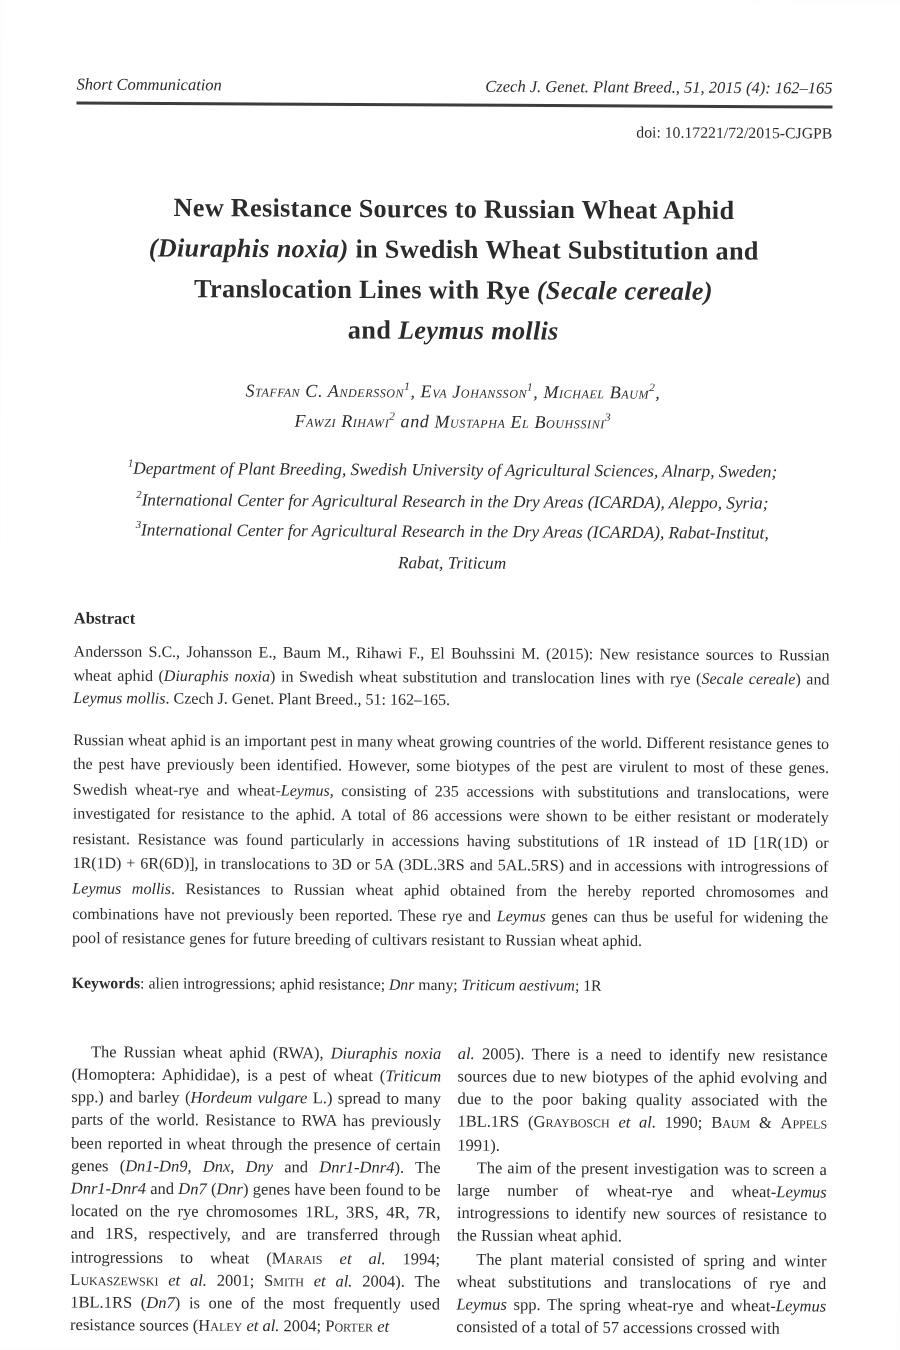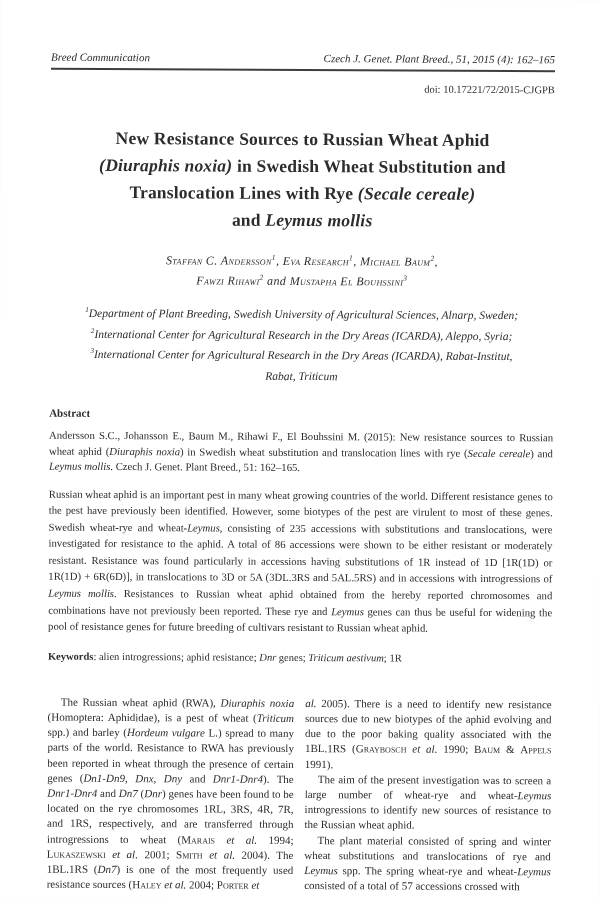--- a/index.html
+++ b/index.html
@@ -47,52 +47,52 @@
   .col{width:247px;font-size:11px;line-height:15.2px;text-align:justify;}
   .col p{margin:0;text-indent:13px;}
   .col p.no-indent{text-indent:0;}
 </style>
 </head>
 <body>
 
 <div class="sheet">
 
   <div class="hdr-row">
-    <span>Breed Communication</span>
+    <span>Short Communication</span>
     <span>Czech J. Genet. Plant Breed., 51, 2015 (4): 162–165</span>
   </div>
   <hr class="rule">
   <div class="doi">doi: 10.17221/72/2015-CJGPB</div>
 
   <div class="title">
 
   <span class="line"><span class="f-b">New Resistance Sources to Russian Wheat Aphid</span></span>
       <span class="line"><span class="f-i">(Diuraphis noxia)</span><span class="f-b"> in Swedish Wheat Substitution and</span></span>
       <span class="line"><span class="f-b">Translocation Lines with Rye </span><span class="f-i">(Secale cereale)</span></span>
       <span class="line"><span class="f-b">and </span><span class="f-i">Leymus mollis</span></span>
     </div>
 
   <div class="authors">
 
-  <span class="line"><span class="f-i f-sc">Staffan C. Andersson</span><span class="f-sup f-i">1</span><span class="f-i">, </span><span class="f-i f-sc">Eva Research</span><span class="f-sup f-i">1</span><span class="f-i">, </span><span class="f-i f-sc">Michael Baum</span><span class="f-sup f-i">2</span><span class="f-i">,</span></span>
+  <span class="line"><span class="f-i f-sc">Staffan C. Andersson</span><span class="f-sup f-i">1</span><span class="f-i">, </span><span class="f-i f-sc">Eva Johansson</span><span class="f-sup f-i">1</span><span class="f-i">, </span><span class="f-i f-sc">Michael Baum</span><span class="f-sup f-i">2</span><span class="f-i">,</span></span>
       <span class="line"><span class="f-i f-sc">Fawzi Rihawi</span><span class="f-sup f-i">2</span><span class="f-i"> and </span><span class="f-i f-sc">Mustapha El Bouhssini</span><span class="f-sup f-i">3</span></span>
     </div>
 
   <div class="affils">
 
   <span class="line"><span class="f-sup">1</span><span>Department of Plant Breeding, Swedish University of Agricultural Sciences, Alnarp, Sweden;</span></span>
       <span class="line"><span class="f-sup">2</span><span>International Center for Agricultural Research in the Dry Areas (ICARDA), Aleppo, Syria;</span></span>
       <span class="line"><span class="f-sup">3</span><span>International Center for Agricultural Research in the Dry Areas (ICARDA), Rabat-Institut,</span></span>
       <span class="line"><span>Rabat, Triticum</span></span>
     </div>
 
   <div class="abs-head">Abstract</div>
   <div class="abs-cite"><span>Andersson S.C., Johansson E., Baum M., Rihawi F., El Bouhssini M. (2015): New resistance sources to Russian wheat aphid (</span><span class="f-i">Diuraphis noxia</span><span>) in Swedish wheat substitution and translocation lines with rye (</span><span class="f-i">Secale cereale</span><span>) and </span><span class="f-i">Leymus mollis</span><span>. Czech J. Genet. Plant Breed., 51: 162–165.</span></div>
   <div class="abs-body"><span>Russian wheat aphid is an important pest in many wheat growing countries of the world. Different resistance genes to the pest have previously been identified. However, some biotypes of the pest are virulent to most of these genes. Swedish wheat-rye and wheat-</span><span class="f-i">Leymus</span><span>, consisting of 235 accessions with substitutions and translocations, were investigated for resistance to the aphid. A total of 86 accessions were shown to be either resistant or moderately resistant. Resistance was found particularly in accessions having substitutions of 1R instead of 1D [1R(1D) or 1R(1D) + 6R(6D)], in translocations to 3D or 5A (3DL.3RS and 5AL.5RS) and in accessions with introgressions of </span><span class="f-i">Leymus mollis</span><span>. Resistances to Russian wheat aphid obtained from the hereby reported chromosomes and combinations have not previously been reported. These rye and </span><span class="f-i">Leymus</span><span> genes can thus be useful for widening the pool of resistance genes for future breeding of cultivars resistant to Russian wheat aphid.</span></div>
-  <div class="keywords"><span class="f-b">Keywords</span><span>: alien introgressions; aphid resistance; </span><span class="f-i">Dnr</span><span> genes; </span><span class="f-i">Triticum aestivum</span><span>; 1R</span></div>
+  <div class="keywords"><span class="f-b">Keywords</span><span>: alien introgressions; aphid resistance; </span><span class="f-i">Dnr</span><span> many; </span><span class="f-i">Triticum aestivum</span><span>; 1R</span></div>
 
   <div class="cols">
     <div class="col">
 
     <p><span>The Russian wheat aphid (RWA), </span><span class="f-i">Diuraphis noxia</span><span> (Homoptera: Aphididae), is a pest of wheat (</span><span class="f-i">Triticum</span><span> spp.) and barley (</span><span class="f-i">Hordeum vulgare</span><span> L.) spread to many parts of the world. Resistance to RWA has previously been reported in wheat through the presence of certain genes (</span><span class="f-i">Dn1-Dn9</span><span>, </span><span class="f-i">Dnx</span><span>, </span><span class="f-i">Dny</span><span> and </span><span class="f-i">Dnr1-Dnr4</span><span>). The </span><span class="f-i">Dnr1-Dnr4</span><span> and </span><span class="f-i">Dn7</span><span> (</span><span class="f-i">Dnr</span><span>) genes have been found to be located on the rye chromosomes 1RL, 3RS, 4R, 7R, and 1RS, respectively, and are transferred through introgressions to wheat (</span><span class="f-sc">Marais</span><span> </span><span class="f-i">et al.</span><span> 1994; </span><span class="f-sc">Lukaszewski</span><span> </span><span class="f-i">et al.</span><span> 2001; </span><span class="f-sc">Smith</span><span> </span><span class="f-i">et al.</span><span> 2004). The 1BL.1RS (</span><span class="f-i">Dn7</span><span>) is one of the most frequently used resistance sources (</span><span class="f-sc">Haley</span><span> </span><span class="f-i">et al.</span><span> 2004; </span><span class="f-sc">Porter</span><span> </span><span class="f-i">et</span></p>
       </div>
     <div class="col">
 
     <p class="no-indent"><span class="f-i">al.</span><span> 2005). There is a need to identify new resistance sources due to new biotypes of the aphid evolving and due to the poor baking quality associated with the 1BL.1RS (</span><span class="f-sc">Graybosch</span><span> </span><span class="f-i">et al.</span><span> 1990; </span><span class="f-sc">Baum</span><span> &amp; </span><span class="f-sc">Appels</span><span> 1991).</span></p>
         <p><span>The aim of the present investigation was to screen a large number of wheat-rye and wheat-</span><span class="f-i">Leymus</span><span> introgressions to identify new sources of resistance to the Russian wheat aphid.</span></p>

